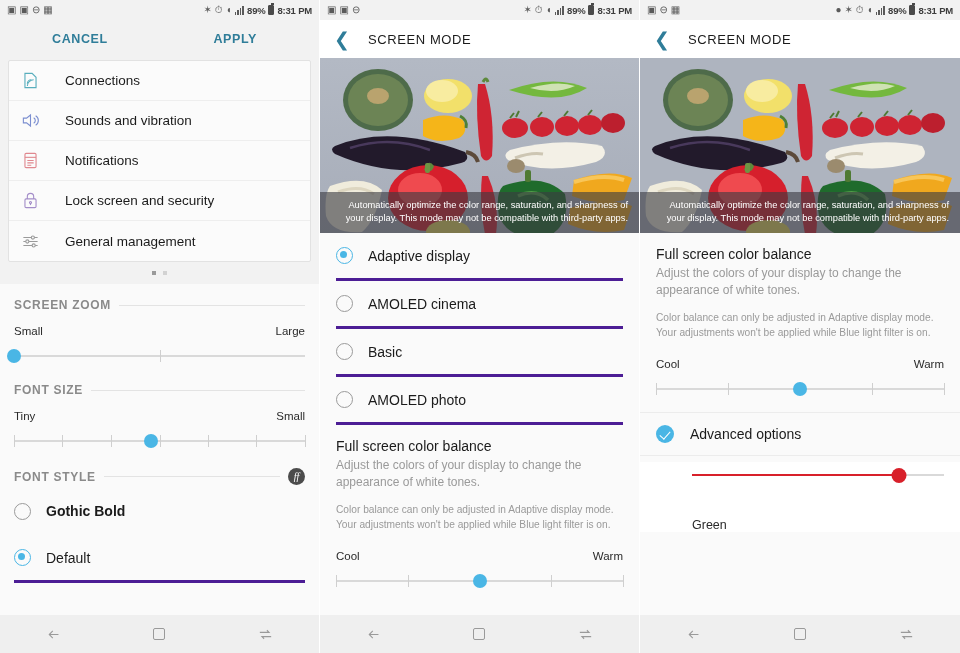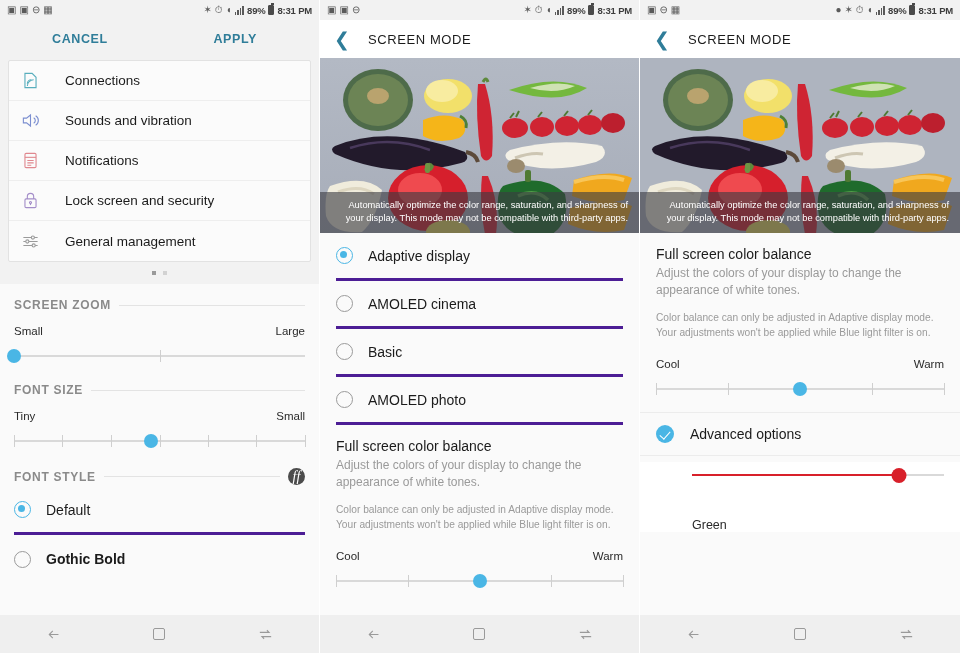--- a/index.html
+++ b/index.html
@@ -74,21 +74,21 @@
     display: flex; align-items: center; gap: 8px;
     padding-top: 14px; padding-bottom: 2px;
   }
   .sect-title {
     font-size: 12px; font-weight: bold; letter-spacing: 0.7px;
     color: #8a8a8a; white-space: nowrap;
   }
   .sect-rule { flex: 1; height: 1px; background: #e3e3e3; }
   .ffbadge {
     width: 17px; height: 17px; border-radius: 50%;
-    background: #4c4c4c; color: #fff; font-size: 14px;
+    background: #4c4c4c; color: #fff; font-size: 10px;
     font-style: italic; font-family: "Liberation Serif", serif;
     display: flex; align-items: center; justify-content: center;
     flex-shrink: 0;
   }
   .endlabels {
     display: flex; justify-content: space-between;
     font-size: 11.5px; color: #2a2a2a; padding-top: 11px;
   }
 
   .slider { position: relative; height: 26px; margin-top: 6px; }
@@ -316,27 +316,27 @@
         <span class="thumb" id="fsize-thumb" style="left: 47%;"></span>
       </div>
     </div>
 
     <div class="sect">
       <div class="sect-head">
         <span class="sect-title">FONT STYLE</span>
         <span class="sect-rule"></span>
         <span class="ffbadge">ff</span>
       </div>
+      <div class="radio-row" style="border-bottom:none">
+        <span class="radio"></span>
+        <span class="radio-label bold">Gothic Bold</span>
+      </div>
       <div class="radio-row">
         <span class="radio sel"></span>
         <span class="radio-label">Default</span>
-      </div>
-      <div class="radio-row" style="border-bottom:none">
-        <span class="radio"></span>
-        <span class="radio-label bold">Gothic Bold</span>
       </div>
     </div>
 
     <div class="navbar">
       <span class="navbtn">
         <svg width="17" height="17" viewBox="0 0 24 24" fill="none" stroke="#9a9a9a" stroke-width="1.5">
             <path d="M19 12H6M11 7l-5 5 5 5"></path>
           </svg>
       </span>
       <span class="navbtn">

